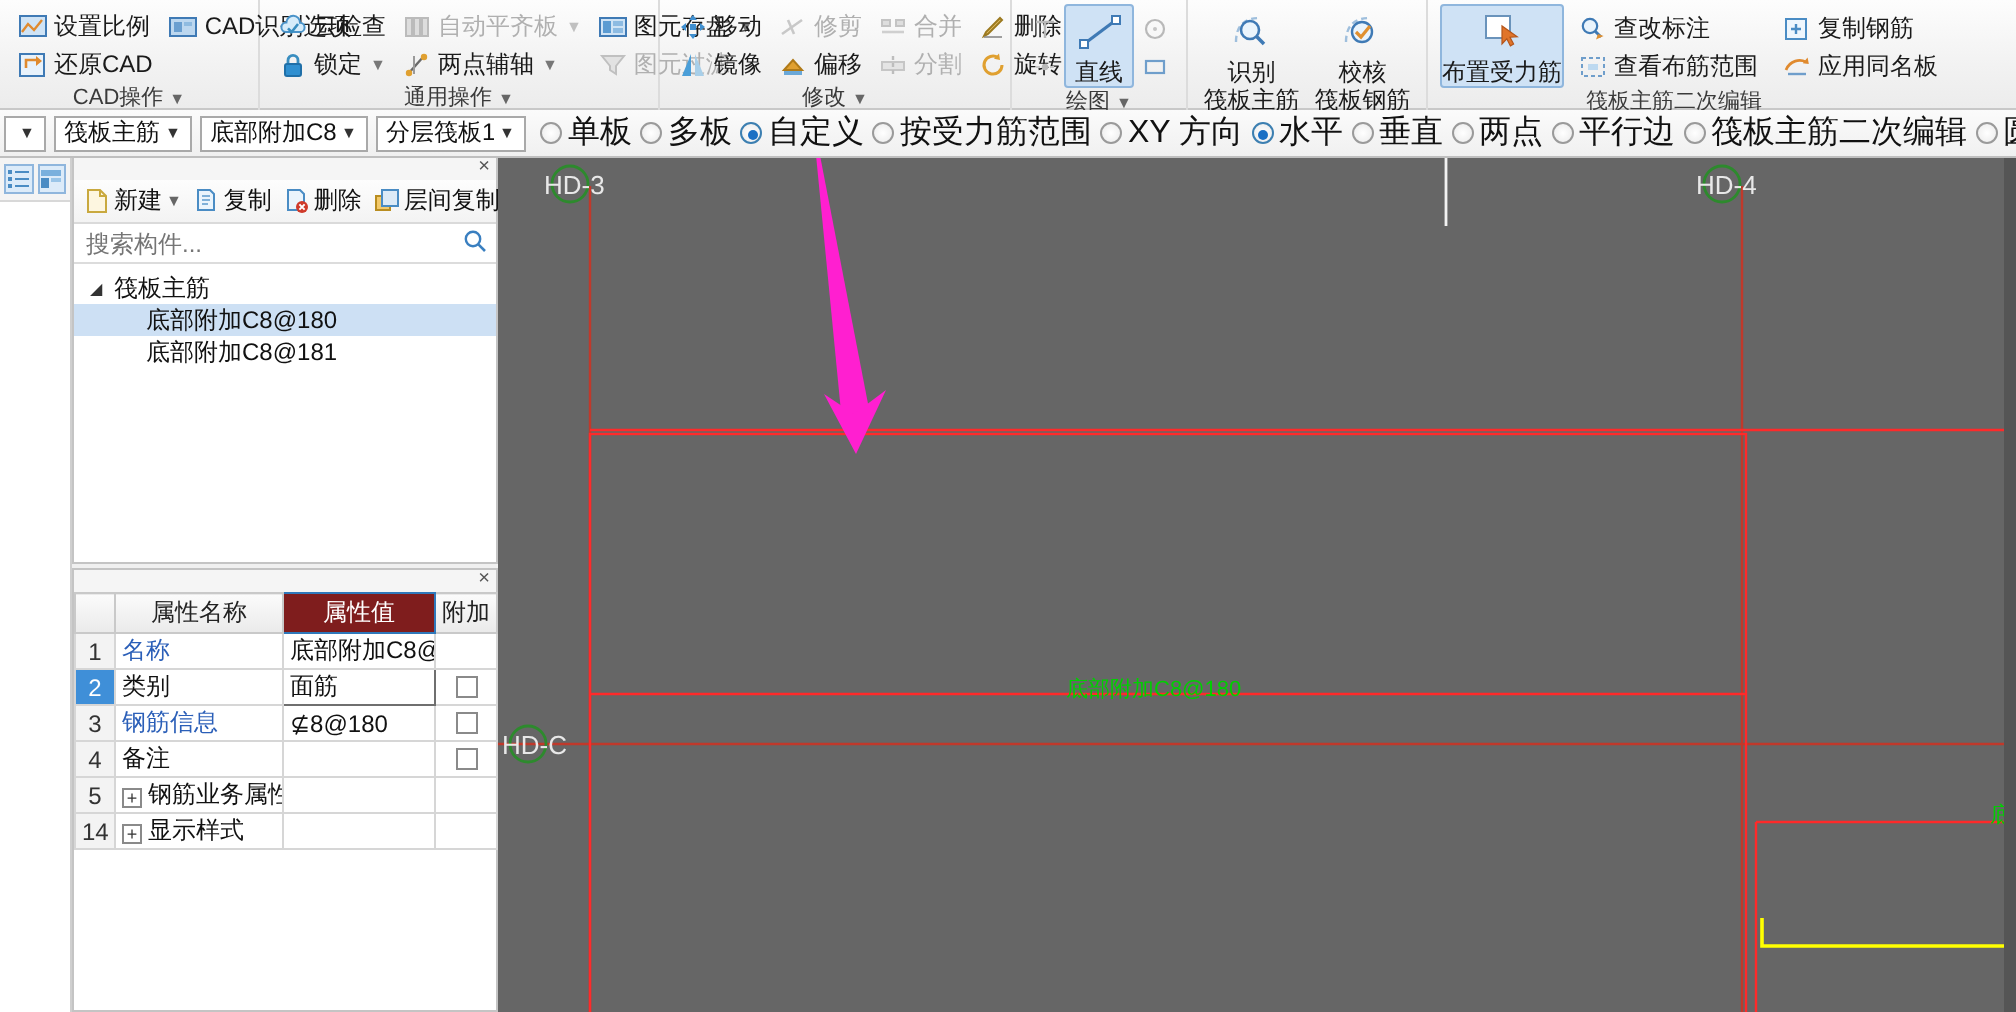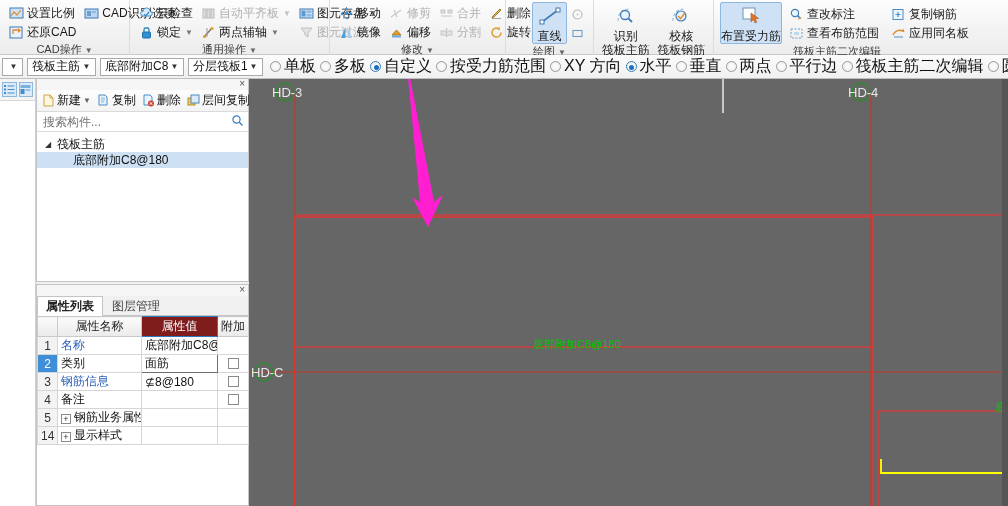--- a/index.html
+++ b/index.html
@@ -666,30 +666,27 @@
             <circle cx="5.5" cy="5.5" r="3.6" fill="none" stroke="#3a7fc0" stroke-width="1.2"></circle>
             <path d="M8.3 8.3 L11.5 11.5" stroke="#3a7fc0" stroke-width="1.3"></path>
           </svg></span>
     </div>
     <div class="treearea">
       <div class="tnode">
         <span class="tri">◢</span>
         <span>筏板主筋</span>
       </div>
       <div class="tleaf sel"><span>底部附加C8@180</span></div>
+      <div class="tleaf"><span>底部附加C8@181</span></div>
     </div>
   </div>
 
   <div id="panelBot">
     <div class="ptitlebar">
       <span class="pclose">×</span>
-    </div>
-    <div class="tabrow">
-      <div class="tab act"><span>属性列表</span></div>
-      <div class="tab ina"><span>图层管理</span></div>
     </div>
     <table class="ptable">
       <thead>
         <tr>
           <th style="width:20px"></th>
           <th style="width:84px">属性名称</th>
           <th class="hsel" style="width:76px">属性值</th>
           <th style="width:31px">附加</th>
         </tr>
       </thead>

